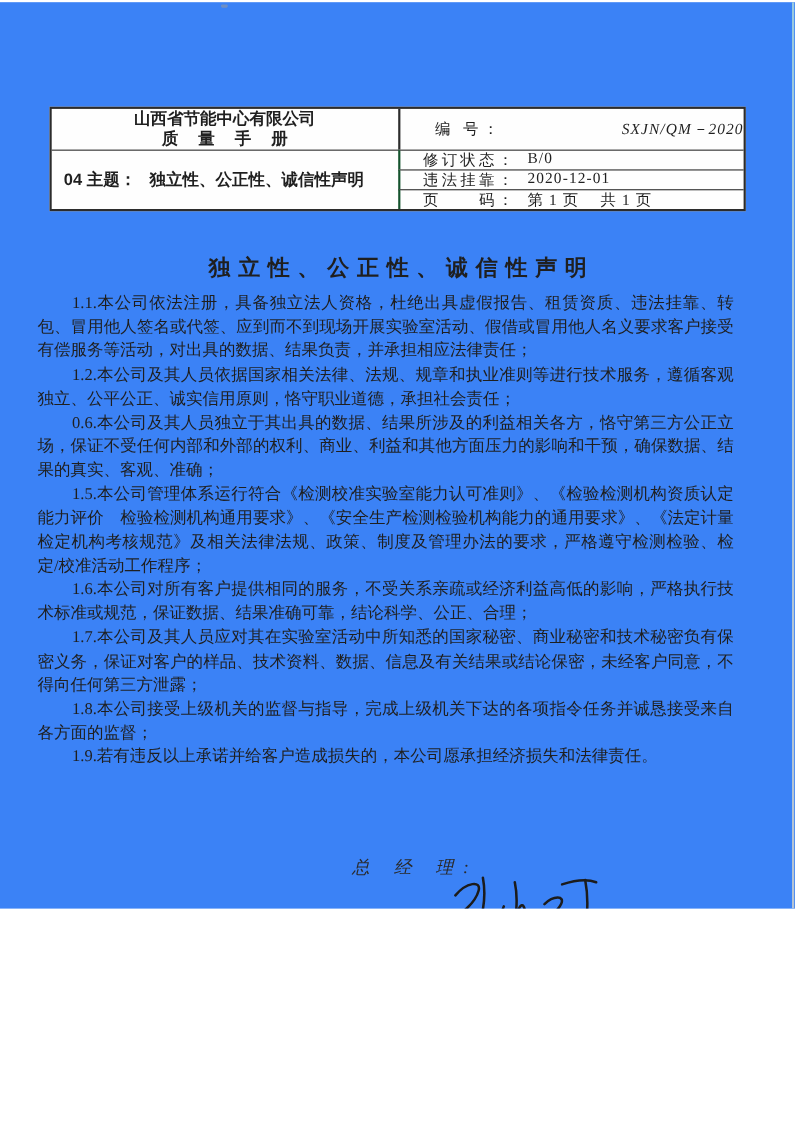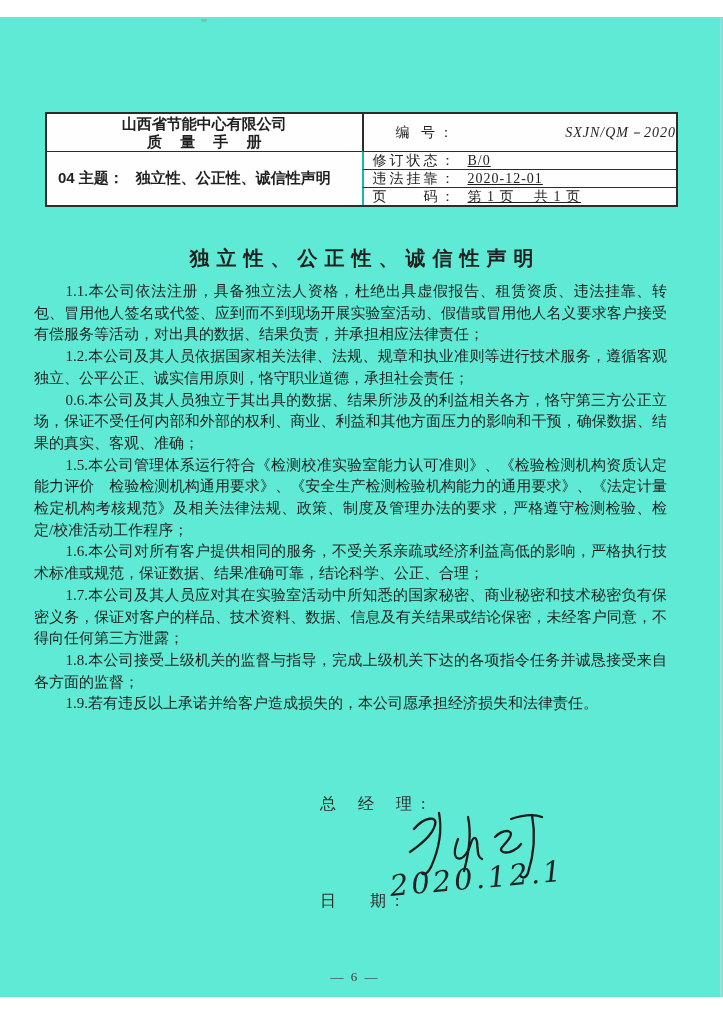--- a/index.html
+++ b/index.html
@@ -1,18 +1,18 @@
 <!DOCTYPE html>
 <html><head>
 <meta charset="utf-8">
 <style>
   html,body { margin:0; padding:0; background:#ffffff; }
   .page {
-    position:relative; width:723px; height:980px; margin:17px auto;
-    background:#5eead4; overflow:hidden;
+    position:relative; width:723px; height:824px; margin:2px auto;
+    background:#3b82f6; overflow:hidden;
     font-family:"Liberation Serif","DejaVu Serif",serif;
     color:#1f1f1f;
   }
   
   .scan-edge {
     position:absolute; right:1px; top:0; bottom:0; width:2px;
     background:linear-gradient(#a8d6dc 0%, #c4d2d2 55%, #c9cfcf 100%);
     opacity:.85;
   }
   .scan-speck {
@@ -41,46 +41,46 @@
   .cell-docnum .val { font-style:italic; margin-left:8px; letter-spacing:1px; }
   .cell-subject {
     grid-column:1; grid-row:2/5; border-top:1.5px solid #2c2c2c;
     display:flex; align-items:center; padding-left:11px;
     font-weight:bold; font-size:15px;
     font-family:"Liberation Sans","DejaVu Sans",sans-serif;
     text-align:right;
   }
   .cell-subject .subj-val { margin-left:12px; }
   .rrow {
-    border-left:2px solid #14b8a6; border-top:1.5px solid #2c2c2c;
-    display:flex; align-items:center; padding-left:9px; font-size:14px;
+    border-left:2px solid #14532d; border-top:1.5px solid #2c2c2c;
+    display:flex; padding-left:21px; font-size:14px;
   }
   .rrow .lbl { letter-spacing:3px; }
-  .rrow .val { margin-left:10px; letter-spacing:1px;text-decoration:underline; }
+  .rrow .val { margin-left:10px; letter-spacing:1px; }
   .rrow-rev   { grid-column:2; grid-row:2; }
   .rrow-issue { grid-column:2; grid-row:3; }
   .rrow-page  { grid-column:2; grid-row:4; }
   
   .doc-title {
     position:absolute; left:45px; top:228px; width:633px;
     text-align:center; font-size:20px; font-weight:bold;
     letter-spacing:7px; text-indent:7px; margin:0;
     font-family:"Liberation Sans","DejaVu Sans",sans-serif;
   }
   
   .body-text {
     position:absolute; left:34px; top:264px; width:633px;
     font-size:15px; line-height:21.7px; text-align:justify;
   }
   .body-text p { margin:0; text-indent:2.1em; }
   
   .sig-label {
     position:absolute; font-size:16px; letter-spacing:9px; color:#2a2a2a;
   }
-  .sig-label-manager { left:320px; top:777px; }
+  .sig-label-manager { left:320px; top:777px;font-style:italic; }
   .sig-label-date    { left:320px; top:874px; }
   .sig-svg { position:absolute; left:398px; top:790px; }
   .hand-date {
     position:absolute; left:390px; top:852px;
     font-size:29px; font-style:italic; letter-spacing:3px; color:#222;
     transform:rotate(-5deg); transform-origin:left center;
     font-family:"DejaVu Serif",serif;
   }
   
   .footer-pg {

